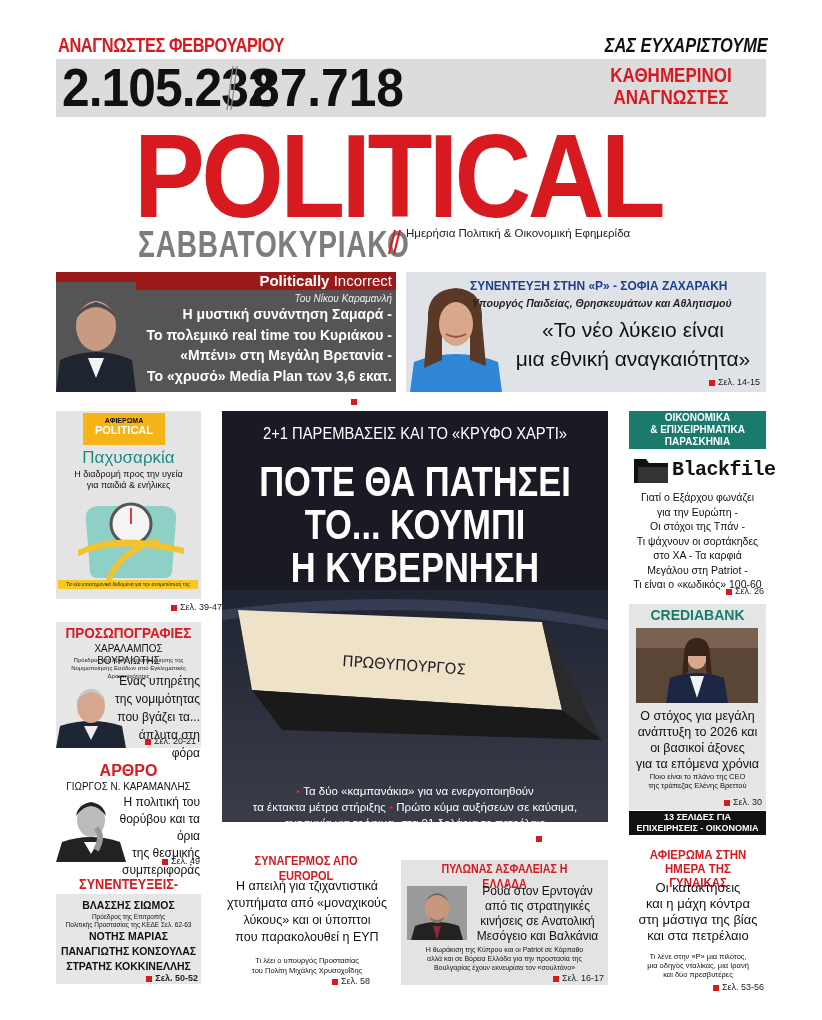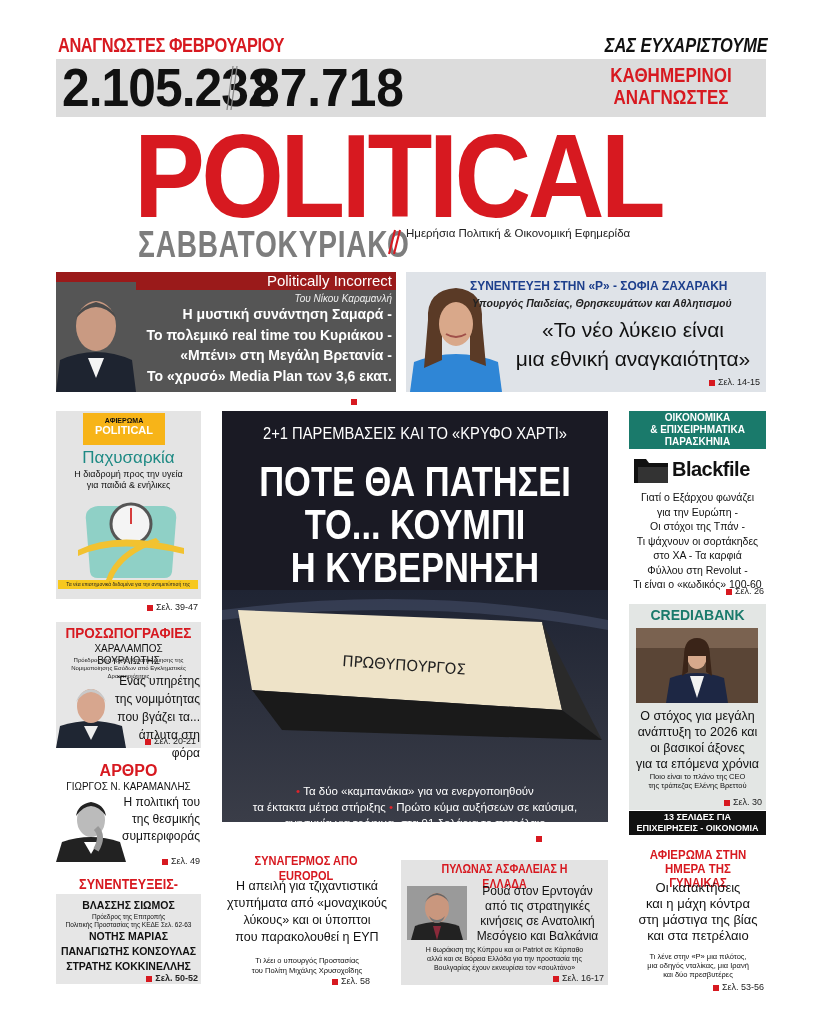--- a/index.html
+++ b/index.html
@@ -20,21 +20,21 @@
     .logo { left: 134px; top: 116px; font-size: 118px; font-weight: bold; color: #d71920; letter-spacing: -4px; line-height: 120px; transform: scaleX(0.9); transform-origin: left; }
     .subtitle { left: 138px; top: 224px; font-size: 36px; font-weight: bold; color: #7d7d7d; letter-spacing: 1px; transform: scaleX(0.78); transform-origin: left; }
     .sub-slash { left: 387px; top: 228px; width: 14px; height: 28px; }
     .tagline { left: 406px; top: 226px; font-size: 11.5px; color: #222; line-height: 15px; }
     .tagline .issue { font-weight: bold; margin-top: 32px; }
 
     
     .pi-box { left: 56px; top: 272px; width: 340px; height: 120px; background: #555555; overflow: hidden; }
     .pi-header { left: 56px; top: 272px; width: 340px; height: 18px; background: #9a1a1a; }
     .pi-title { right: 430px; top: 272px; font-size: 15px; color: #fff; line-height: 18px; }
-    .pi-title b { font-weight: normal; }
+    .pi-title b { font-weight: bold; }
     .pi-author { right: 430px; top: 293px; font-size: 10px; font-style: italic; color: #eee; }
     .pi-text { right: 430px; top: 304px; width: 250px; text-align: right; font-size: 14px; font-weight: bold; color: #fff; line-height: 20.5px; }
     .pi-photo { left: 56px; top: 282px; width: 80px; height: 110px; }
     .pi-page { right: 430px; top: 377px; font-size: 9px; color: #fff; margin-top: 19px; }
 
     
     .iv-box { left: 406px; top: 272px; width: 360px; height: 120px; background: #dfe3e8; }
     .iv-photo { left: 410px; top: 280px; width: 92px; height: 112px; }
     .iv-head { left: 470px; top: 278px; font-size: 13px; font-weight: bold; color: #1d3f8c; transform: scaleX(0.92); transform-origin: left; }
     .iv-role { left: 472px; top: 297px; font-size: 10.5px; font-style: italic; font-weight: bold; color: #222; }
@@ -76,21 +76,21 @@
     .main-kicker { left: 222px; top: 425px; width: 386px; text-align: center; font-size: 16px; color: #fff; transform: scaleX(0.92); }
     .main-title { left: 222px; top: 460px; width: 386px; text-align: center; font-size: 42px; font-weight: bold; color: #fff; line-height: 43px; transform: scaleX(0.82); }
     .main-img { left: 222px; top: 590px; width: 386px; height: 232px; }
     .main-bul { left: 226px; top: 783px; width: 378px; text-align: center; font-size: 11.5px; color: #fff; line-height: 16px; }
     .main-bul .dot { color: #e0242b; }
     .main-page { right: 218px; top: 833px; font-size: 9px; color: #fff; }
 
     
     .bf-head { left: 629px; top: 411px; width: 137px; height: 38px; background: #1a7a6b; text-align: center; font-size: 10px; font-weight: bold; color: #fff; line-height: 12px; padding-top: 1px; }
     .bf-logo { left: 632px; top: 455px; width: 135px; height: 30px; }
-    .bf-name { left: 672px; top: 458px; font-size: 20px; font-weight: bold; color: #111; letter-spacing: -0.5px; }
+    .bf-name { left: 672px; top: 458px; font-size: 20px; font-weight: bold; color: #111; letter-spacing: -0.5px; font-family: Liberation Mono, monospace; }
     .bf-text { left: 629px; top: 490px; width: 137px; text-align: center; font-size: 10.5px; color: #111; line-height: 14.5px; }
     .bf-page { right: 58px; top: 586px; }
 
     .cb-box { left: 629px; top: 604px; width: 137px; height: 206px; background: #e3e6e4; }
     .cb-title { left: 629px; top: 607px; width: 137px; text-align: center; font-size: 14px; font-weight: bold; color: #1a7a6b; }
     .cb-photo { left: 636px; top: 628px; width: 122px; height: 75px; }
     .cb-text { left: 629px; top: 708px; width: 137px; text-align: center; font-size: 12.5px; color: #111; line-height: 16px; }
     .cb-sub { left: 629px; top: 772px; width: 137px; text-align: center; font-size: 7.5px; color: #111; line-height: 9px; }
     .cb-page { right: 60px; top: 797px; }
     .cb-bar { left: 629px; top: 811px; width: 137px; height: 24px; background: #111; text-align: center; font-size: 9px; font-weight: bold; color: #fff; line-height: 11px; padding-top: 1px; }
@@ -186,21 +186,21 @@
   <div>για παιδιά &amp; ενήλικες</div>
 </div>
 <svg class="abs scale" viewBox="0 0 110 90">
   <path d="M10 30 Q8 18 22 16 L88 16 Q102 18 100 30 L96 82 Q95 88 88 88 L22 88 Q15 88 14 82 Z" fill="#8fd0c6"></path>
   <circle cx="55" cy="34" r="20" fill="#f4f4f4" stroke="#555" stroke-width="3"></circle>
   <line x1="55" y1="34" x2="55" y2="18" stroke="#c00" stroke-width="1.5"></line>
   <path d="M2 60 Q40 40 108 58 L108 64 Q40 48 2 66 Z" fill="#f2c230"></path>
   <path d="M30 90 Q40 60 80 48 L84 52 Q46 64 36 90 Z" fill="#f2c230"></path>
 </svg>
 <div class="abs dossier-strip">Τα νέα επιστημονικά δεδομένα για την αντιμετώπισή της</div>
-<div class="abs page-ref" style="right:624px; top:602px;padding-left:35px;"><span class="sq"></span><span>Σελ. 39-47</span></div>
+<div class="abs page-ref" style="right:600px; top:602px;padding-left:35px;"><span class="sq"></span><span>Σελ. 39-47</span></div>
 
 <div class="abs prof-box"></div>
 <div class="abs prof-head">ΠΡΟΣΩΠΟΓΡΑΦΙΕΣ</div>
 <div class="abs prof-name">ΧΑΡΑΛΑΜΠΟΣ ΒΟΥΡΛΙΩΤΗΣ</div>
 <div class="abs prof-role">Πρόεδρος της Αρχής Καταπολέμησης της Νομιμοποίησης Εσόδων από Εγκληματικές Δραστηριότητες</div>
 <svg class="abs prof-photo" viewBox="0 0 70 68">
   <path d="M0 68 L4 46 Q35 36 66 46 L70 68 Z" fill="#1f2633"></path>
   <path d="M28 46 L35 60 L42 46 Z" fill="#eee"></path>
   <ellipse cx="35" cy="26" rx="14" ry="17" fill="#d7a68e"></ellipse>
   <path d="M20 22 Q35 2 50 22 Q46 10 35 9 Q24 10 20 22 Z" fill="#c9c9c9"></path>
@@ -217,20 +217,21 @@
 <div class="abs art-name">ΓΙΩΡΓΟΣ Ν. ΚΑΡΑΜΑΝΛΗΣ</div>
 <svg class="abs art-photo" viewBox="0 0 70 70">
   <path d="M0 70 L6 50 Q35 40 64 50 L70 70 Z" fill="#222"></path>
   <path d="M28 50 L35 62 L42 50 Z" fill="#fff"></path>
   <ellipse cx="35" cy="28" rx="14" ry="17" fill="#bbb"></ellipse>
   <path d="M20 24 Q35 4 50 24 Q48 12 35 10 Q22 12 20 24 Z" fill="#222"></path>
   <path d="M40 58 Q48 44 40 36" stroke="#999" stroke-width="6" fill="none"></path>
 </svg>
 <div class="abs art-text">
   <div>Η πολιτική του</div>
+  <div>θορύβου και τα όρια</div>
   <div>της θεσμικής</div>
   <div>συμπεριφοράς</div>
 </div>
 <div class="abs page-ref" style="right:622px; top:856px;"><span class="sq"></span><span>Σελ. 49</span></div>
 
 <div class="abs int-head">ΣΥΝΕΝΤΕΥΞΕΙΣ-ΑΡΘΡΑ</div>
 <div class="abs int-box"></div>
 <div class="abs int-list">
   <span class="nm">ΒΛΑΣΣΗΣ ΣΙΩΜΟΣ</span>
   <span class="rl">Πρόεδρος της Επιτροπής</span>
@@ -279,21 +280,21 @@
   <path d="M2 4 L14 4 L17 8 L36 8 L36 28 L2 28 Z" fill="#111"></path>
   <rect x="6" y="12" width="30" height="16" fill="#333"></rect>
 </svg>
 <div class="abs bf-name">Blackfile</div>
 <div class="abs bf-text">
   <div>Γιατί ο Εξάρχου φωνάζει</div>
   <div>για την Ευρώπη -</div>
   <div>Οι στόχοι της Τπάν -</div>
   <div>Τι ψάχνουν οι σορτάκηδες</div>
   <div>στο ΧΑ - Τα καρφιά</div>
-  <div>Φύλλου στη Revolut -</div>
+  <div>Μεγάλου στη Patriot -</div>
   <div>Τι είναι ο «κωδικός» 100-60</div>
 </div>
 <div class="abs bf-page page-ref"><span class="sq"></span><span>Σελ. 26</span></div>
 
 <div class="abs cb-box"></div>
 <div class="abs cb-title">CREDIABANK</div>
 <svg class="abs cb-photo" viewBox="0 0 122 75">
   <rect width="122" height="75" fill="#5a4536"></rect>
   <rect x="0" y="0" width="122" height="20" fill="#7a6250"></rect>
   <path d="M30 75 L34 50 Q61 40 88 50 L92 75 Z" fill="#1d2744"></path>

